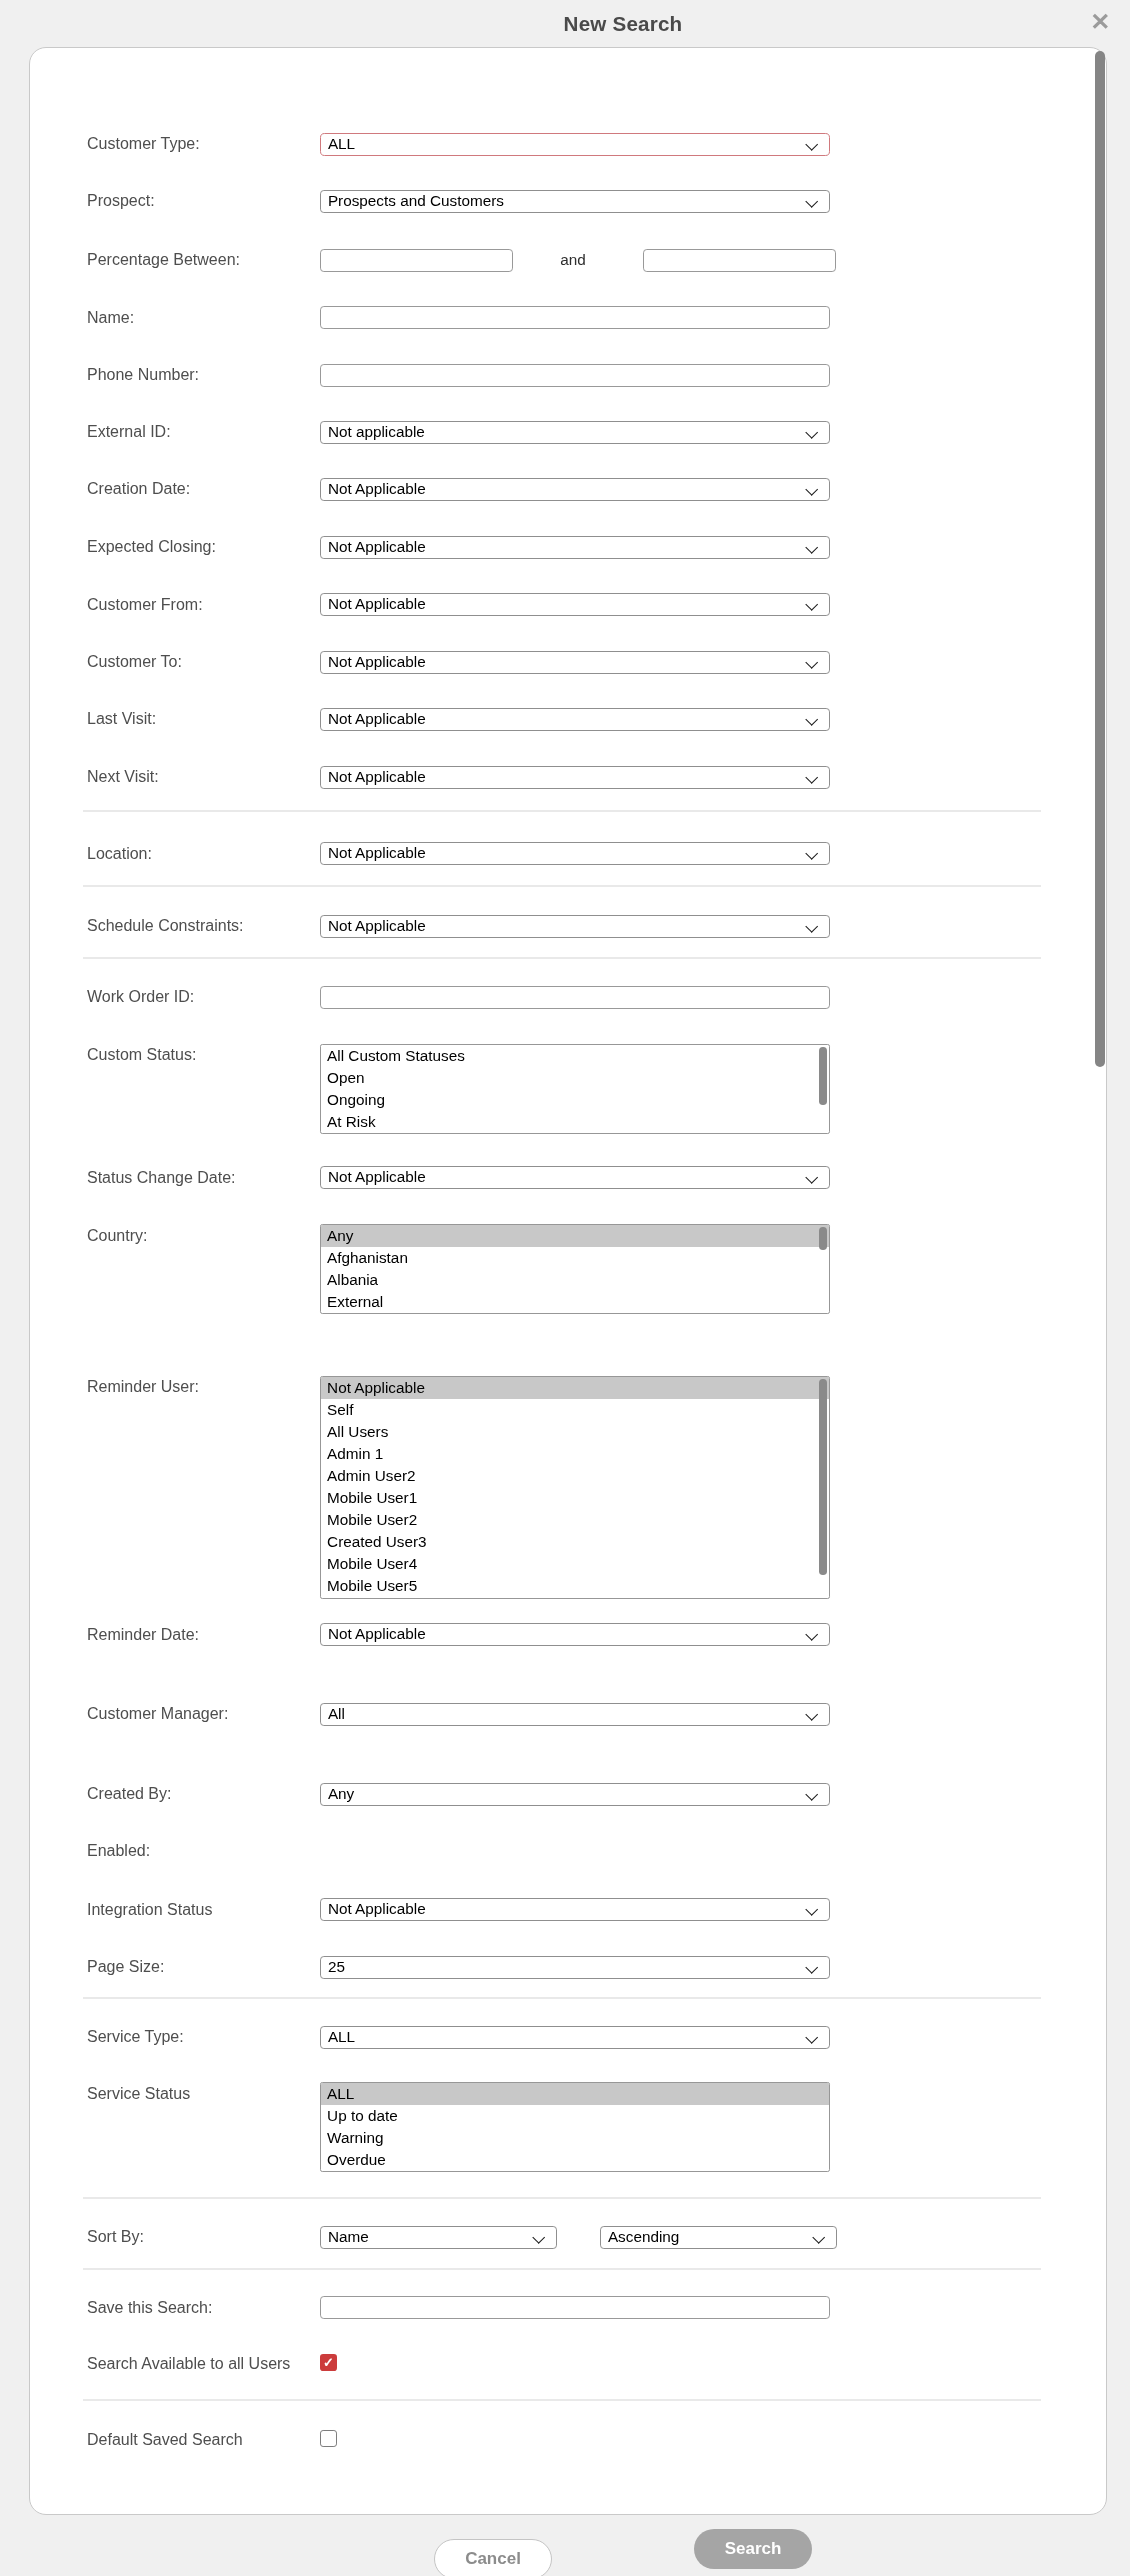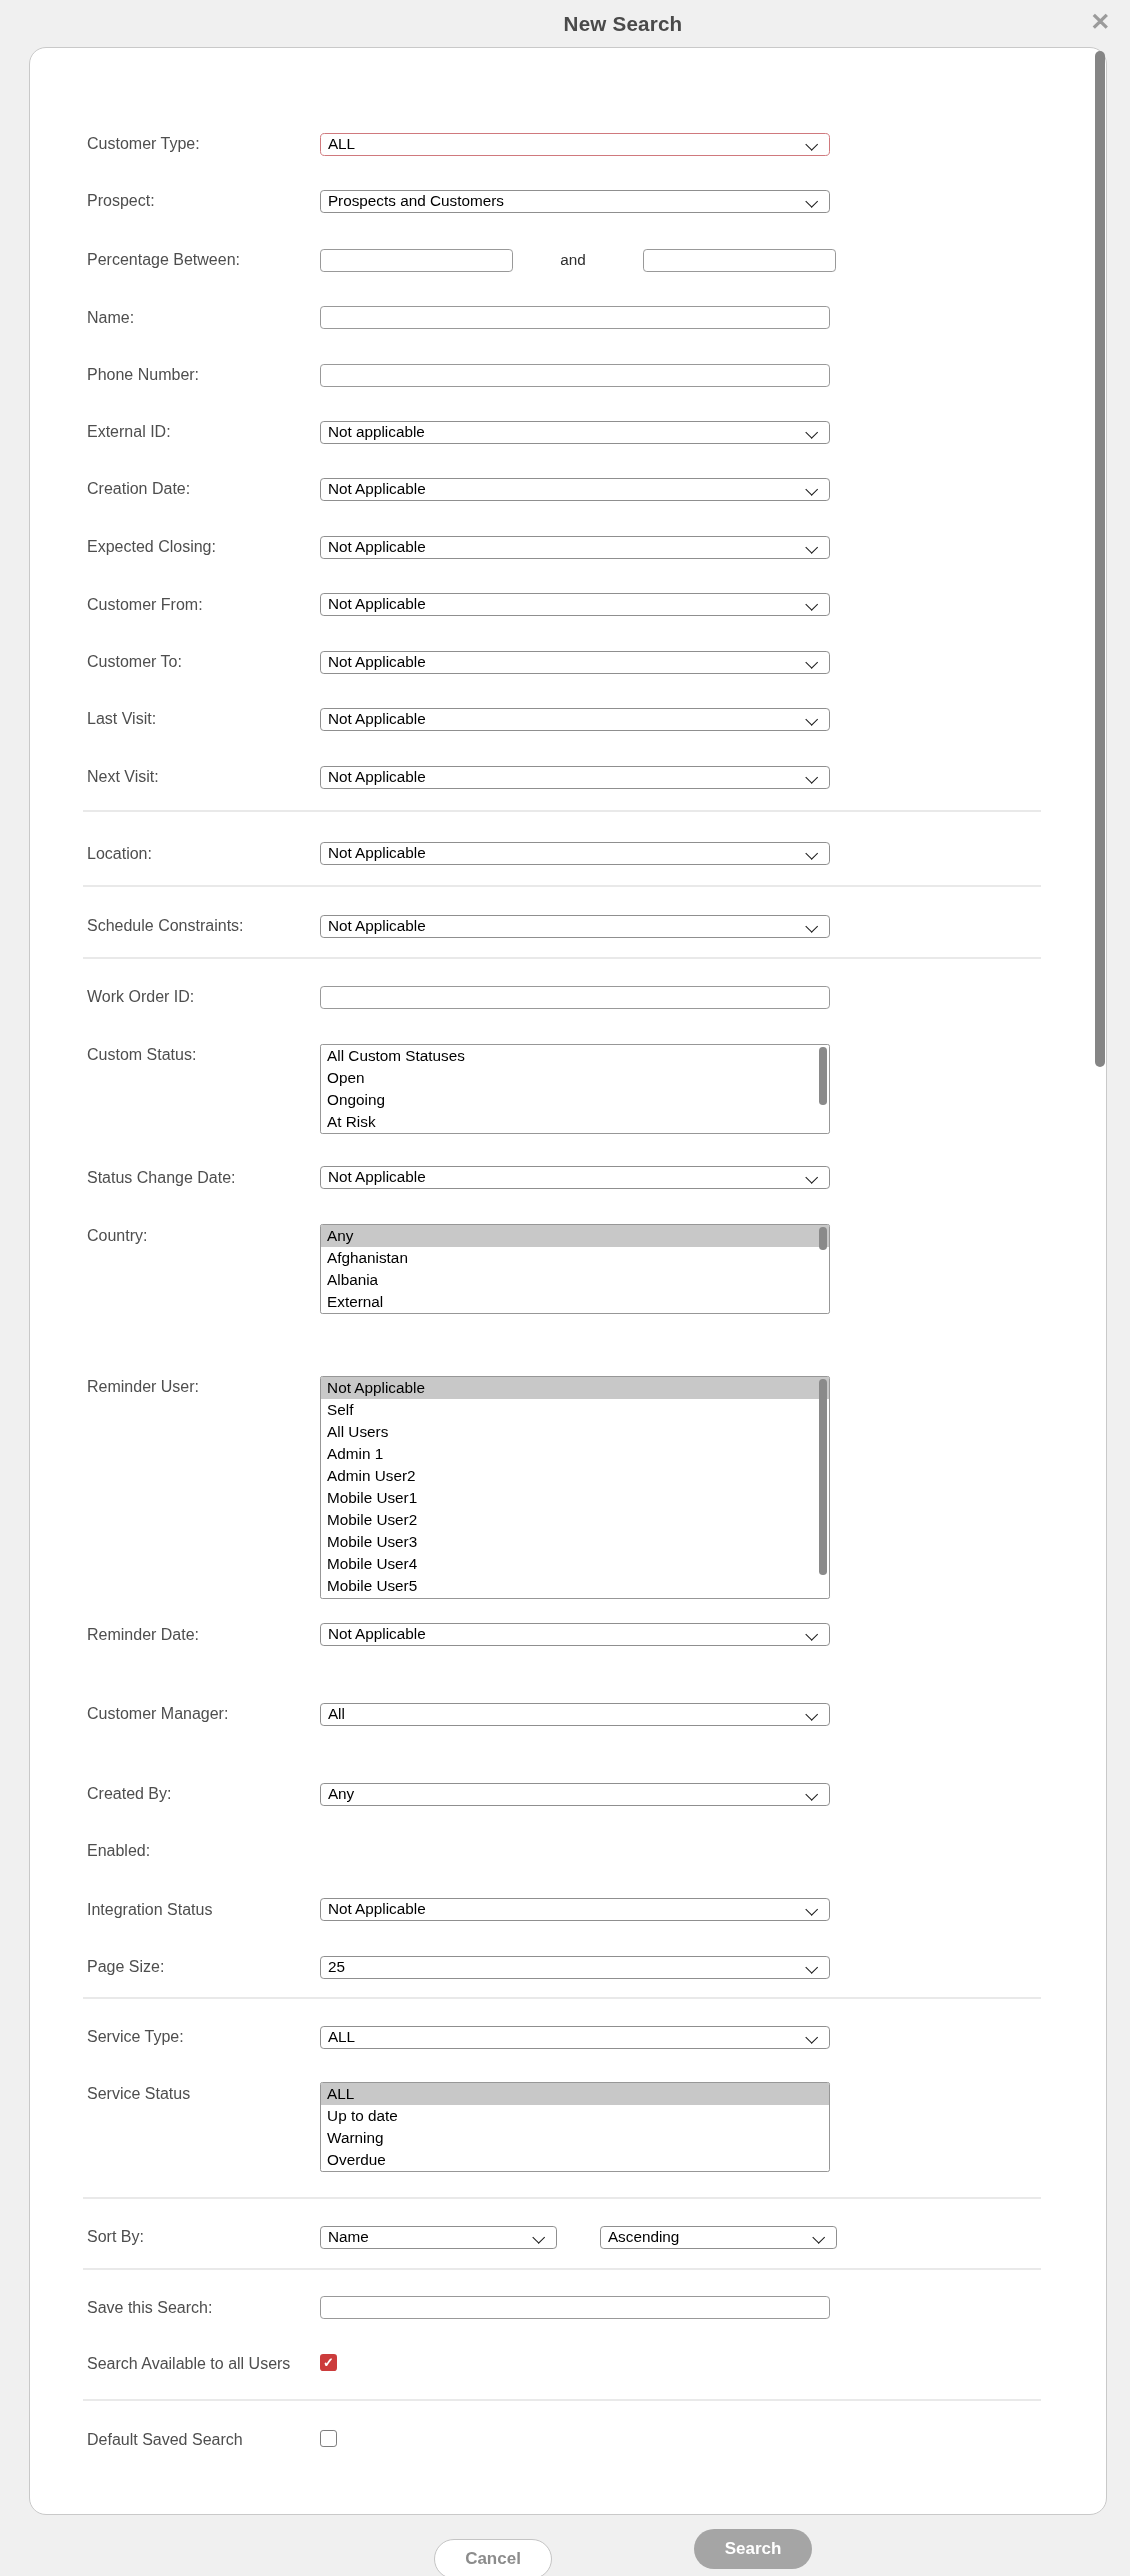--- a/index.html
+++ b/index.html
@@ -196,21 +196,21 @@
 
   <div class="flabel" style="top:1330px">Reminder User:</div>
   <div class="listbox" style="top:1328px;height:223px">
     <div class="opt sel-opt">Not Applicable</div>
     <div class="opt">Self</div>
     <div class="opt">All Users</div>
     <div class="opt">Admin 1</div>
     <div class="opt">Admin User2</div>
     <div class="opt">Mobile User1</div>
     <div class="opt">Mobile User2</div>
-    <div class="opt">Mobile User3</div>
+    <div class="opt">Created User3</div>
     <div class="opt">Mobile User4</div>
     <div class="opt">Mobile User5</div>
     <div class="list-thumb" style="height:196px"></div>
   </div>
 
   <div class="flabel" style="top:1578px">Reminder Date:</div>
   <div class="sel" style="top:1575px">
     <span>Not Applicable</span>
     <i class="chev"></i>
   </div>

